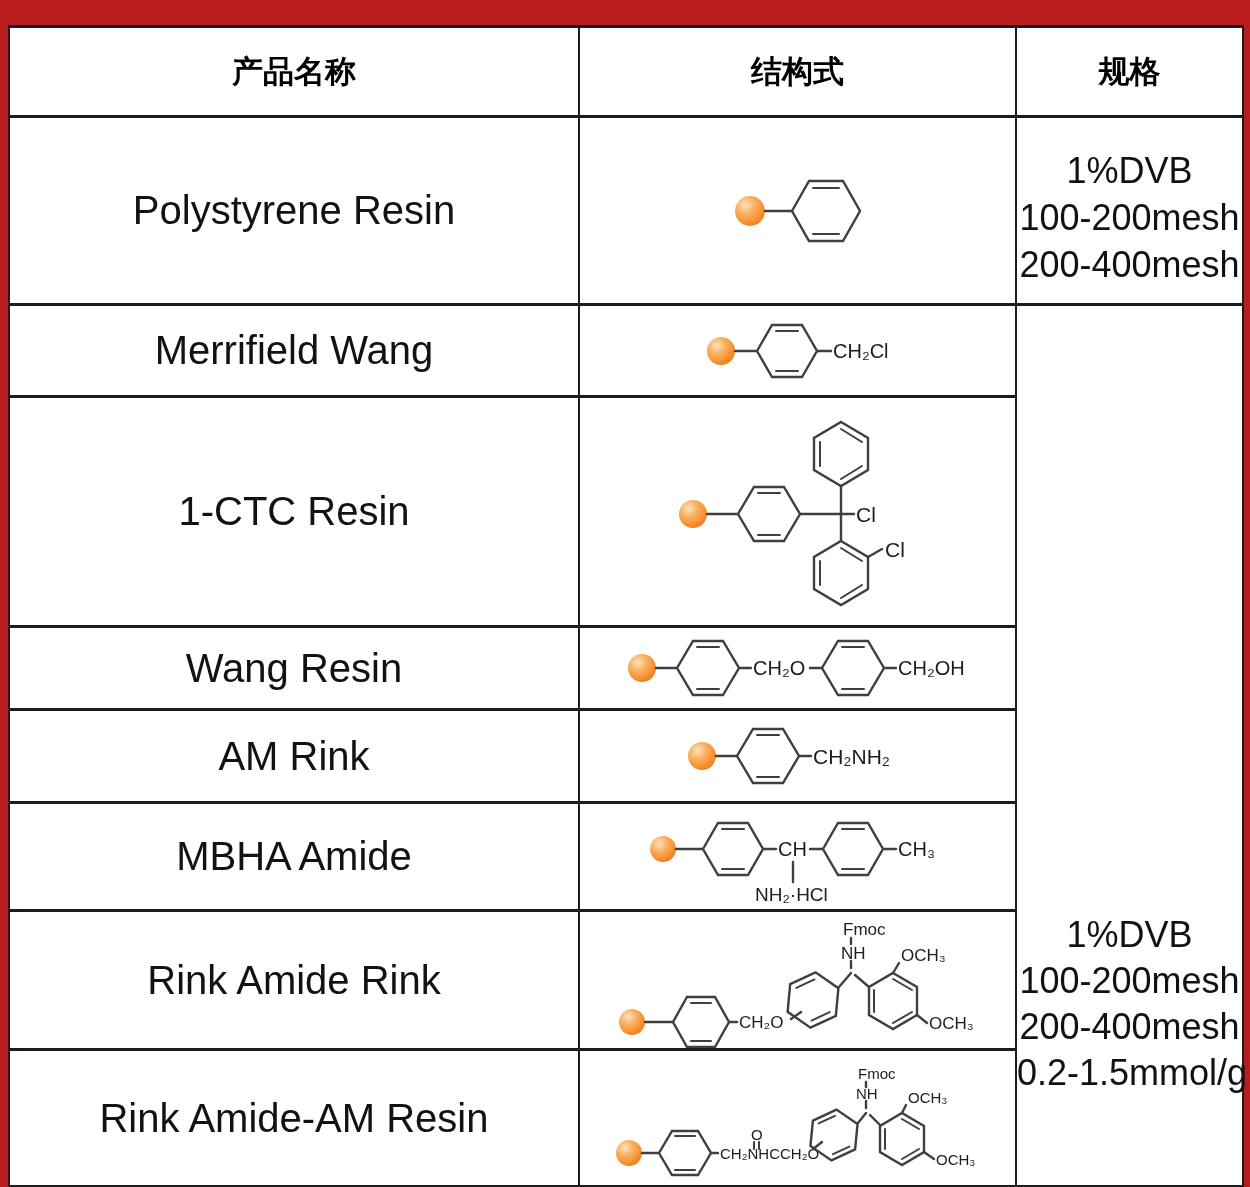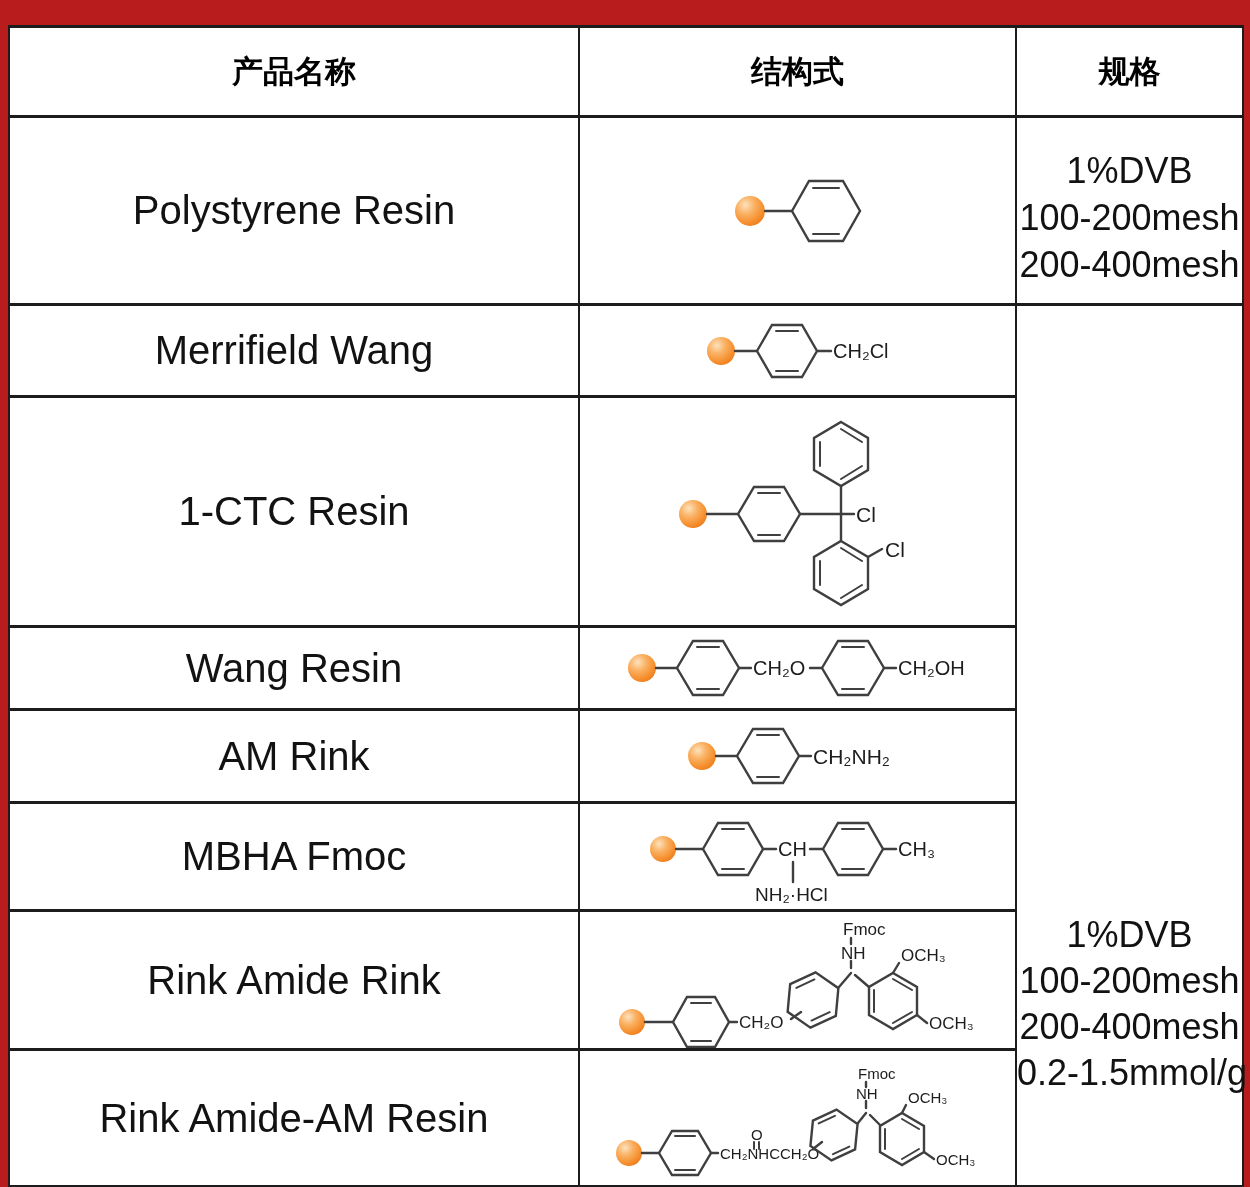--- a/index.html
+++ b/index.html
@@ -185,21 +185,21 @@
           <line class="stn" x1="77" y1="19" x2="99" y2="19"></line>
           <line class="stn" x1="77" y1="61" x2="99" y2="61"></line>
         </g>
         <line class="st" x1="119" y1="40" x2="131" y2="40"></line>
         <text class="lbl f21" x="133" y="48">CH₂NH₂</text>
       </svg>
     </td>
   </tr>
 
   <tr style="height:92px">
-    <td class="cell-name">MBHA Fmoc</td>
+    <td class="cell-name">MBHA Amide</td>
     <td class="cell-structure">
       <svg width="310" height="105" viewBox="0 0 310 105">
         <circle cx="20" cy="45" r="13" fill="url(#beadGrad)"></circle>
         <line class="st" x1="33" y1="45" x2="60" y2="45"></line>
         <g>
           <polygon class="st" points="60,45 75,19 105,19 120,45 105,71 75,71"></polygon>
           <line class="stn" x1="79" y1="25" x2="101" y2="25"></line>
           <line class="stn" x1="79" y1="65" x2="101" y2="65"></line>
         </g>
         <line class="st" x1="120" y1="45" x2="133" y2="45"></line>

